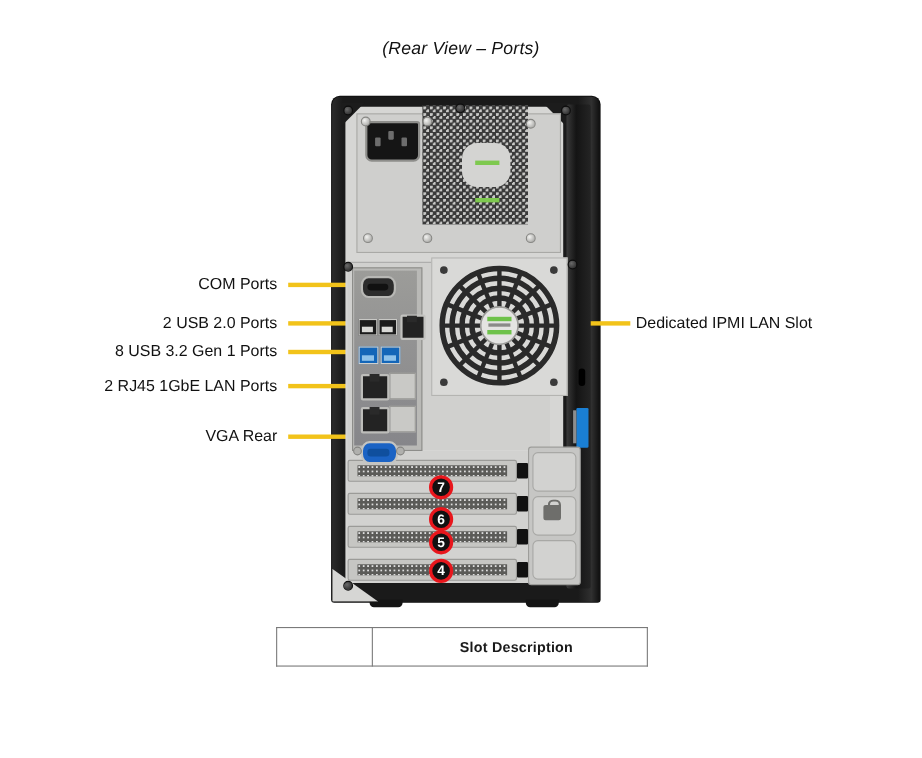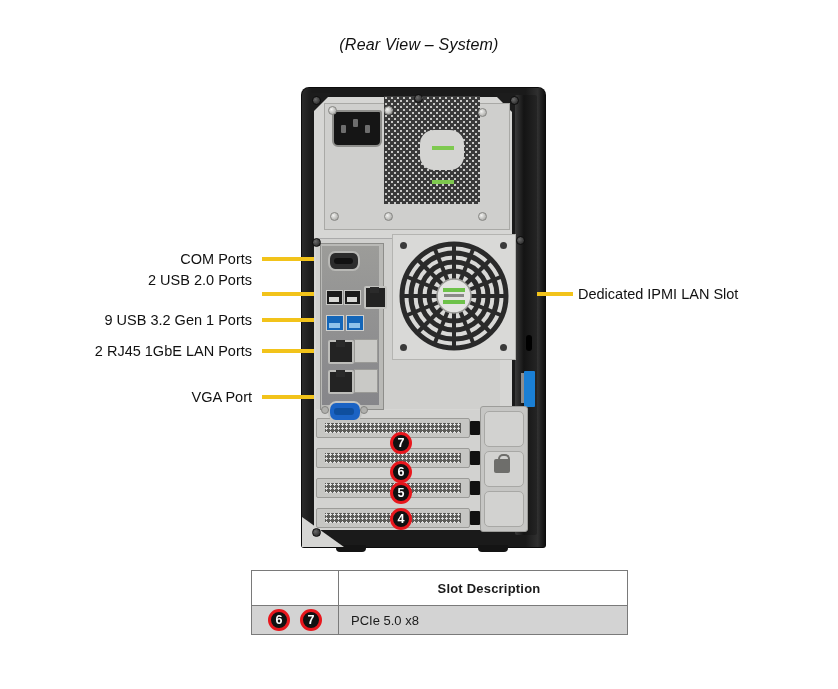--- a/index.html
+++ b/index.html
@@ -512,21 +512,21 @@
     display: inline-block;
     margin: 0 5px;
     vertical-align: middle;
   }
 
   
   .slot-table {
     position: absolute;
     left: 251px;
     top: 570px;
-    width: 377px;
+    width: 338px;
     border-collapse: collapse;
     font-size: 13px;
   }
   .slot-table td, .slot-table th {
     border: 1px solid #7a7a7a;
     padding: 0;
   }
   .slot-table .col-badges {
     width: 86px;
     text-align: center;
@@ -543,21 +543,21 @@
     font-size: 13px;
     letter-spacing: 0.2px;
     background: #ffffff;
   }
   .slot-table tr.shaded td { background: #d3d3d3; }
   .slot-table tr.plain td { background: #ffffff; }
 </style>
 </head>
 <body>
 
-<div class="title">(Rear View – System)</div>
+<div class="title">(Rear View – Ports)</div>
 
 <div class="chassis">
 
   <div class="screw dark" style="left:10px; top:8px;"></div>
   <div class="screw dark" style="left:112px; top:6px;"></div>
   <div class="screw dark" style="left:208px; top:8px;"></div>
   <div class="screw dark" style="left:10px; top:150px;"></div>
   <div class="screw dark" style="left:10px; top:440px;"></div>
   <div class="screw dark" style="left:214px; top:148px;"></div>
 
@@ -666,43 +666,37 @@
 </div>
 
 <div class="badge on-chassis" style="left:390px; top:432px;">7</div>
 <div class="badge on-chassis" style="left:390px; top:461px;">6</div>
 <div class="badge on-chassis" style="left:390px; top:482px;">5</div>
 <div class="badge on-chassis" style="left:390px; top:508px;">4</div>
 
 <div class="callout-label right-align" style="left:40px; top:252px; width:212px;">COM Ports</div>
 <div class="leader" style="left:262px; top:257px; width:68px;"></div>
 
-<div class="callout-label right-align" style="left:20px; top:273px; width:232px;">2 USB 2.0 Ports</div>
+<div class="callout-label right-align" style="left:20px; top:287px; width:232px;">2 USB 2.0 Ports</div>
 <div class="leader" style="left:262px; top:292px; width:78px;"></div>
 
-<div class="callout-label right-align" style="left:10px; top:313px; width:242px;">9 USB 3.2 Gen 1 Ports</div>
+<div class="callout-label right-align" style="left:10px; top:313px; width:242px;">8 USB 3.2 Gen 1 Ports</div>
 <div class="leader" style="left:262px; top:318px; width:68px;"></div>
 
 <div class="callout-label right-align" style="left:6px; top:344px; width:246px;">2 RJ45 1GbE LAN Ports</div>
 <div class="leader" style="left:262px; top:349px; width:68px;"></div>
 
-<div class="callout-label right-align" style="left:40px; top:390px; width:212px;">VGA Port</div>
+<div class="callout-label right-align" style="left:40px; top:390px; width:212px;">VGA Rear</div>
 <div class="leader" style="left:262px; top:395px; width:68px;"></div>
 
 <div class="leader" style="left:365px; top:292px; width:208px;"></div>
 <div class="callout-label" style="left:578px; top:287px;">Dedicated IPMI LAN Slot</div>
 
 <table class="slot-table">
   <thead>
     <tr>
       <th class="col-badges"></th>
       <th class="col-desc" style="text-align:center;">Slot Description</th>
     </tr>
   </thead>
   <tbody>
-    <tr class="shaded">
-      <td class="col-badges">
-        <span class="badge tbl">6</span><span class="badge tbl">7</span>
-      </td>
-      <td class="col-desc">PCIe 5.0 x8</td>
-    </tr>
   </tbody>
 </table>
 
 </body></html>

